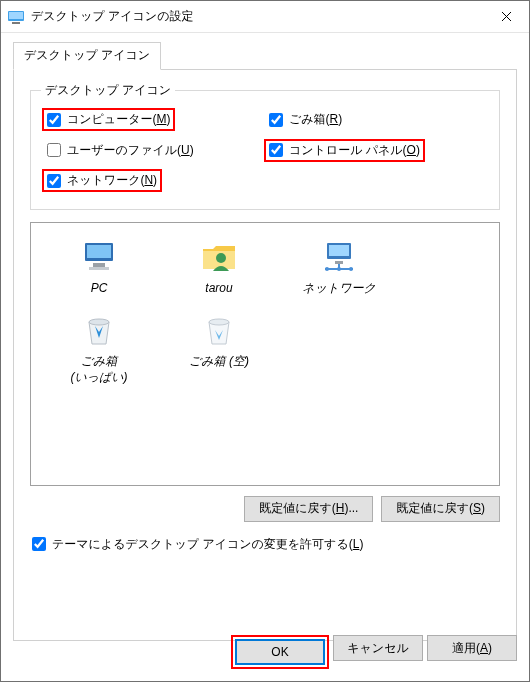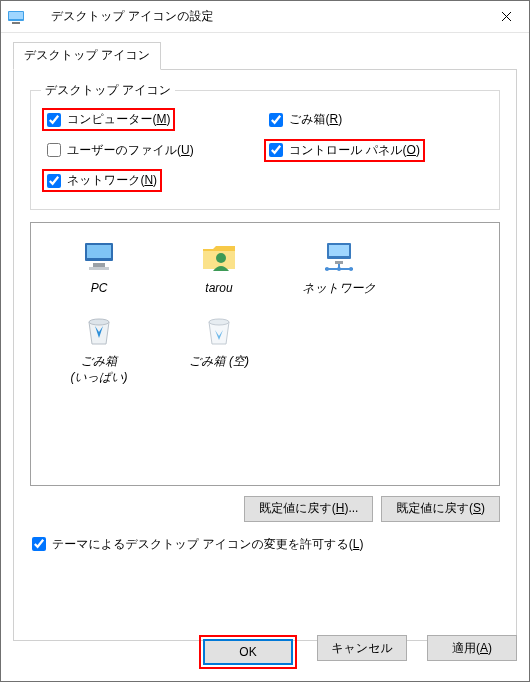--- a/index.html
+++ b/index.html
@@ -17,21 +17,20 @@
     background: #fff;
     position: relative;
   }
   .titlebar {
     height: 32px;
     background: #fff;
     display: flex;
     align-items: center;
     padding: 0 0 0 6px;
     border-bottom: 1px solid #e5e5e5;
-    gap: 20px;
   }
   .titlebar-icon {
     width: 18px;
     height: 18px;
     margin-right: 6px;
   }
   .titlebar-text {
     flex: 1;
     font-size: 12px;
   }
@@ -146,21 +145,21 @@
     cursor: pointer;
     padding: 0 14px;
     font-family: inherit;
   }
   .below-check {
     margin: 14px 2px 8px 4px;
   }
   .dlg-btn-row {
     display: flex;
     justify-content: flex-end;
-    gap: 20px;
+    gap: 4px;
     padding: 0 12px 12px 0;
     position: absolute;
     bottom: 0;
     right: 0;
     left: 0;
   }
   .dlg-btn {
     min-width: 90px;
     height: 26px;
     border: 1px solid #adadad;

